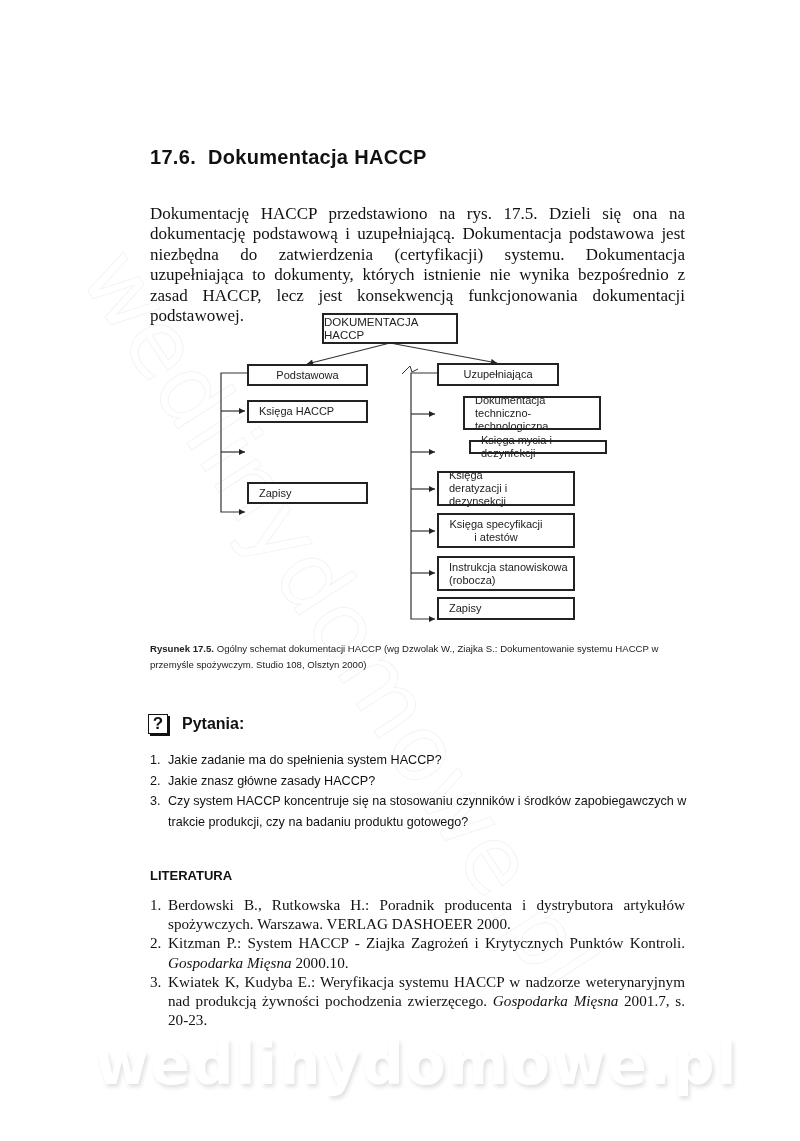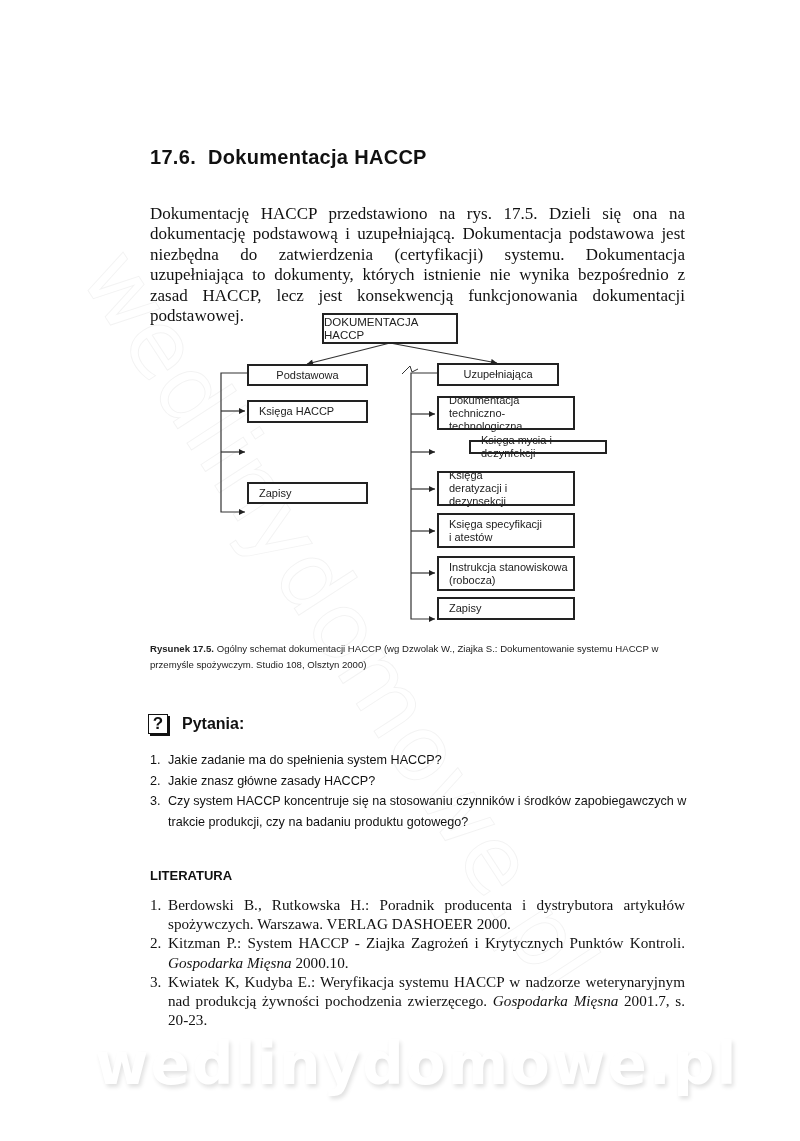--- a/index.html
+++ b/index.html
@@ -79,24 +79,24 @@
     <path d="M402,374 L410,366 L412,372 L418,369" stroke="#333" stroke-width="1" fill="none"></path>
   </svg>
 
   <div class="box center" style="left:322px;top:313px;width:136px;height:31px;font-size:11.5px;">DOKUMENTACJA HACCP</div>
 
   <div class="box center" style="left:247px;top:364px;width:121px;height:22px;">Podstawowa</div>
   <div class="box left" style="left:247px;top:400px;width:121px;height:23px;">Księga HACCP</div>
   <div class="box left" style="left:247px;top:482px;width:121px;height:22px;">Zapisy</div>
 
   <div class="box center" style="left:437px;top:363px;width:122px;height:23px;">Uzupełniająca</div>
-  <div class="box left" style="left:437px;top:396px;width:138px;height:34px;padding-right:8px;">Dokumentacja techniczno-technologiczna</div>
+  <div class="box left" style="left:463px;top:396px;width:138px;height:34px;padding-right:8px;">Dokumentacja techniczno-technologiczna</div>
   <div class="box left" style="left:437px;top:440px;width:138px;height:14px;margin-left:32px;">Księga mycia i dezynfekcji</div>
   <div class="box left" style="left:437px;top:471px;width:138px;height:35px;padding-right:44px;">Księga deratyzacji i dezynsekcji</div>
-  <div class="box left" style="left:437px;top:513px;width:138px;height:35px;padding-right:30px;">Księga specyfikacji i atestów</div>
+  <div class="box left" style="left:437px;top:513px;width:138px;height:35px;padding-right:30px;text-align:center;">Księga specyfikacji i atestów</div>
   <div class="box left" style="left:437px;top:556px;width:138px;height:35px;padding-right:0;">Instrukcja stanowiskowa (robocza)</div>
   <div class="box left" style="left:437px;top:597px;width:138px;height:23px;">Zapisy</div>
 </div>
 
 <div id="caption" class="abs sans">
   <b>Rysunek 17.5.</b>
   <span>Ogólny schemat dokumentacji HACCP (wg Dzwolak W., Ziajka S.: Dokumentowanie systemu HACCP w przemyśle spożywczym. Studio 108, Olsztyn 2000)</span>
 </div>
 
 <div id="questions-header" class="abs sans">

